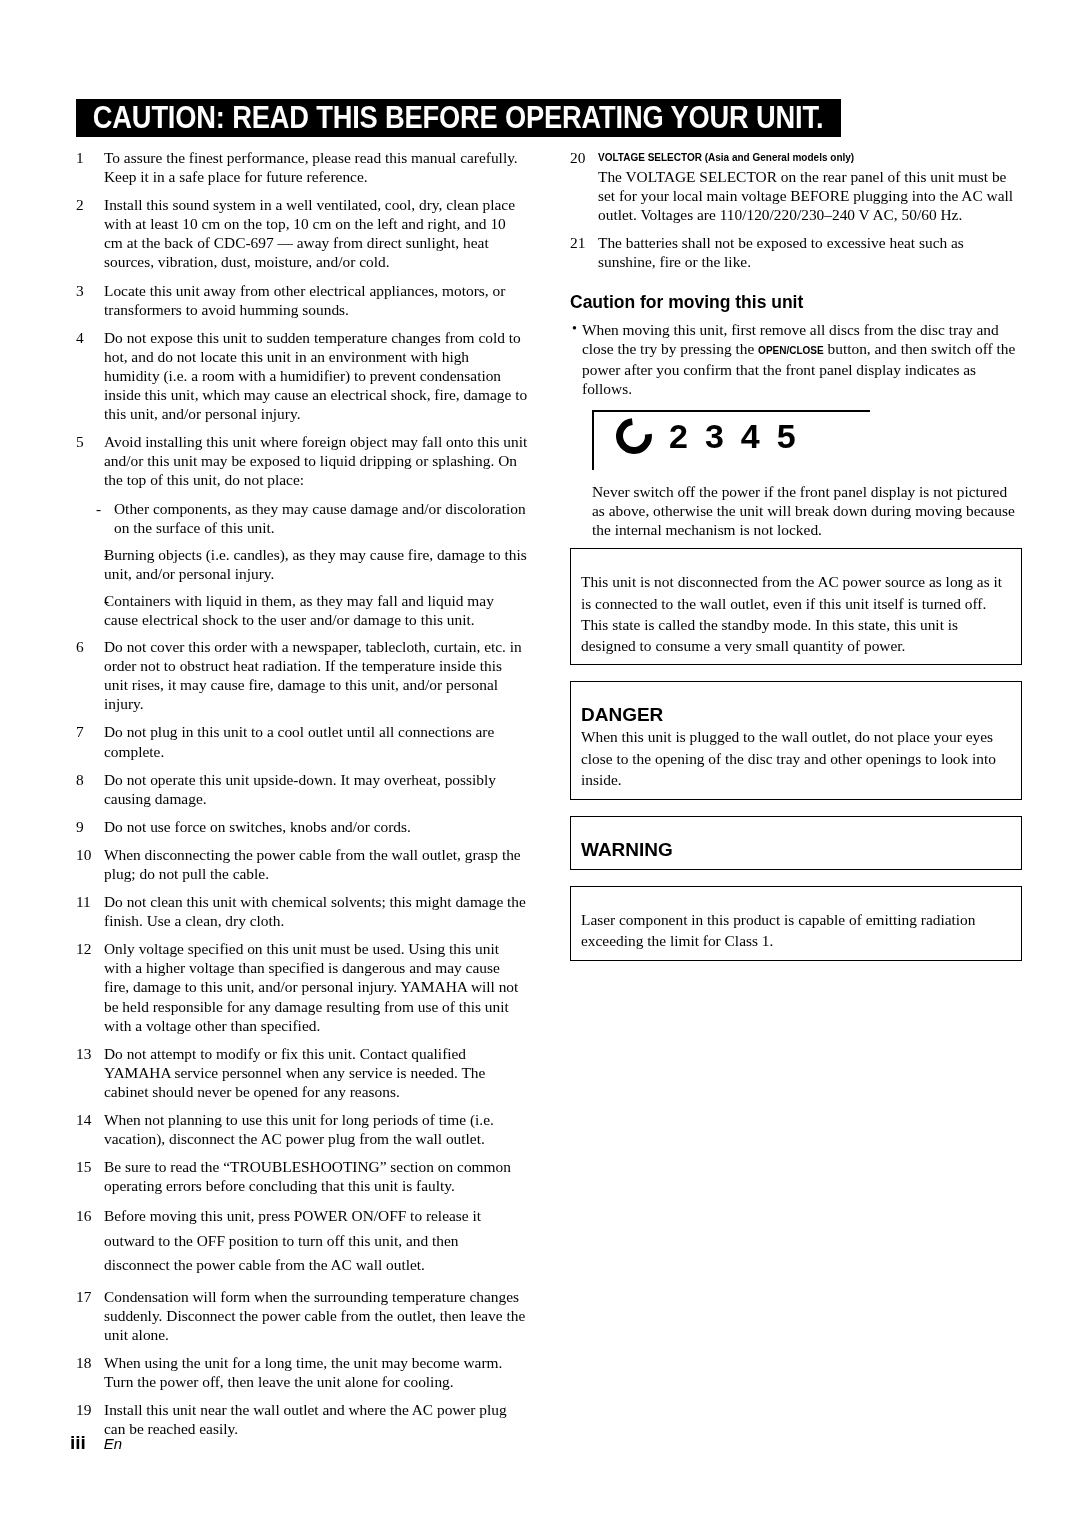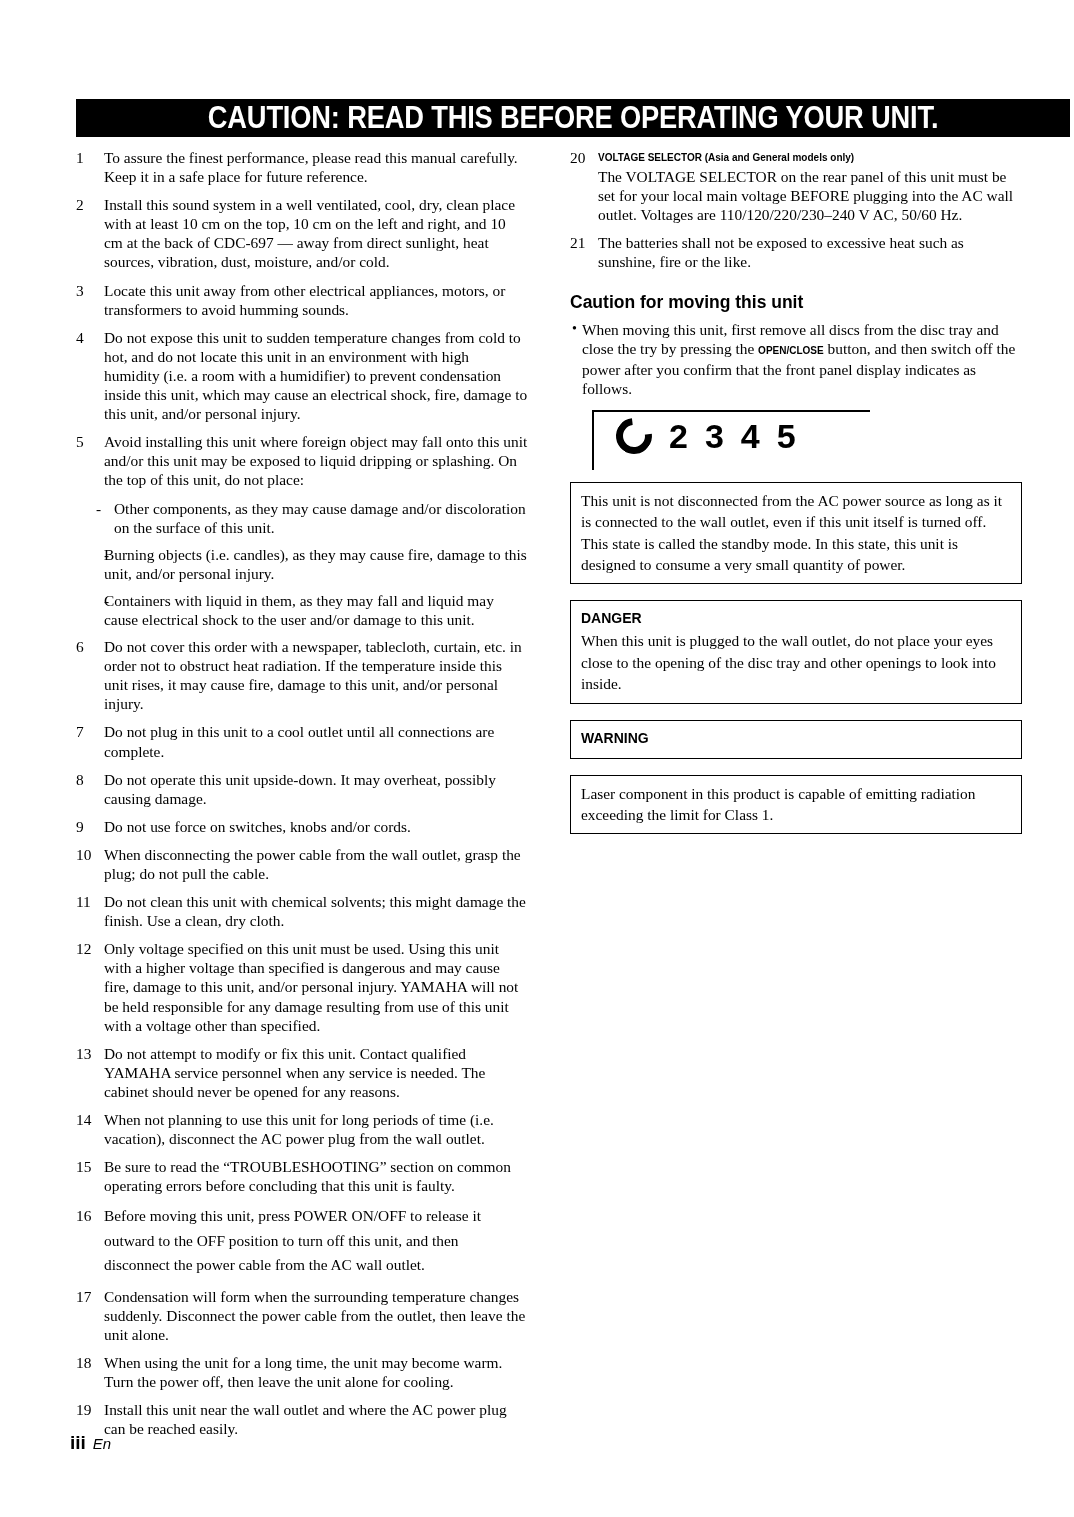--- a/index.html
+++ b/index.html
@@ -21,21 +21,21 @@
     left: 0; top: 0;
     width: 1074px;
     height: 1517px;
   }
 
   
   .title-bar {
     position: absolute;
     left: 76px;
     top: 99px;
-    width: 994px;
+    width: 765px;
     height: 38px;
     background: #000000;
     display: flex;
     align-items: center;
     justify-content: center;
   }
   .title-bar .title-text {
     font-family: "Liberation Sans Narrow", "Liberation Sans", "DejaVu Sans", sans-serif;
     font-weight: bold;
     font-size: 31px;
@@ -175,42 +175,42 @@
   .para {
     font-size: 15.4px;
     line-height: 19.1px;
     margin-left: 22px;
     margin-bottom: 9px;
   }
 
   
   .box {
     border: 1.6px solid #000;
-    padding: 7px 10px 8px 10px;
+    padding: 22px 10px 8px 10px;
     margin-bottom: 16px;
     font-size: 15.4px;
     line-height: 21.5px;
   }
   .box .box-title {
     font-family: "Liberation Sans", "DejaVu Sans", sans-serif;
     font-weight: bold;
-    font-size: 14px;
+    font-size: 19px;
     line-height: 21px;
     margin-bottom: 1px;
   }
   .box.tight { line-height: 21.3px; }
 
   
   .footer {
     position: absolute;
     left: 70px;
     top: 1432px;
     display: flex;
     align-items: baseline;
-    gap: 7px;
+    gap: 18px;
   }
   .footer .page-num {
     font-family: "Liberation Sans", "DejaVu Sans", sans-serif;
     font-weight: bold;
     font-size: 19px;
   }
   .footer .lang {
     font-family: "Liberation Sans", "DejaVu Sans", sans-serif;
     font-style: italic;
     font-size: 15px;
@@ -366,20 +366,21 @@
       <div class="corner-left"></div>
       <div class="glyphs">
         <div class="ring"></div>
         <span class="digit">2</span>
         <span class="digit">3</span>
         <span class="digit">4</span>
         <span class="digit">5</span>
       </div>
     </div>
 
+    <div class="para">Never switch off the power if the front panel display is not pictured as above, otherwise the unit will break down during moving because the internal mechanism is not locked.</div>
 
     <div class="box tight">
       <div>This unit is not disconnected from the AC power source as long as it is connected to the wall outlet, even if this unit itself is turned off. This state is called the standby mode. In this state, this unit is designed to consume a very small quantity of power.</div>
     </div>
 
     <div class="box">
       <div class="box-title">DANGER</div>
       <div>When this unit is plugged to the wall outlet, do not place your eyes close to the opening of the disc tray and other openings to look into inside.</div>
     </div>
 

